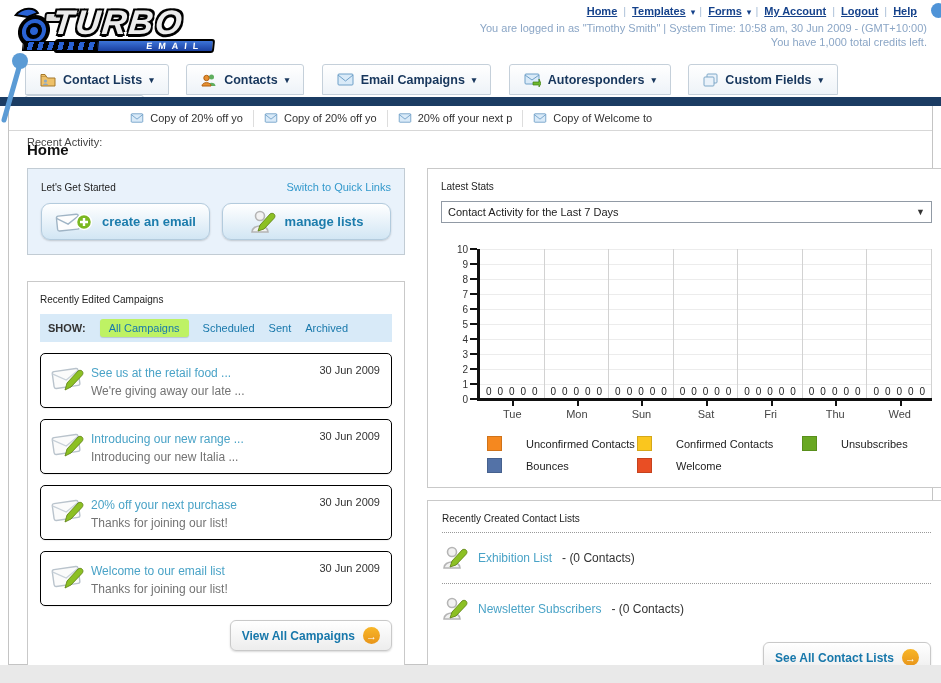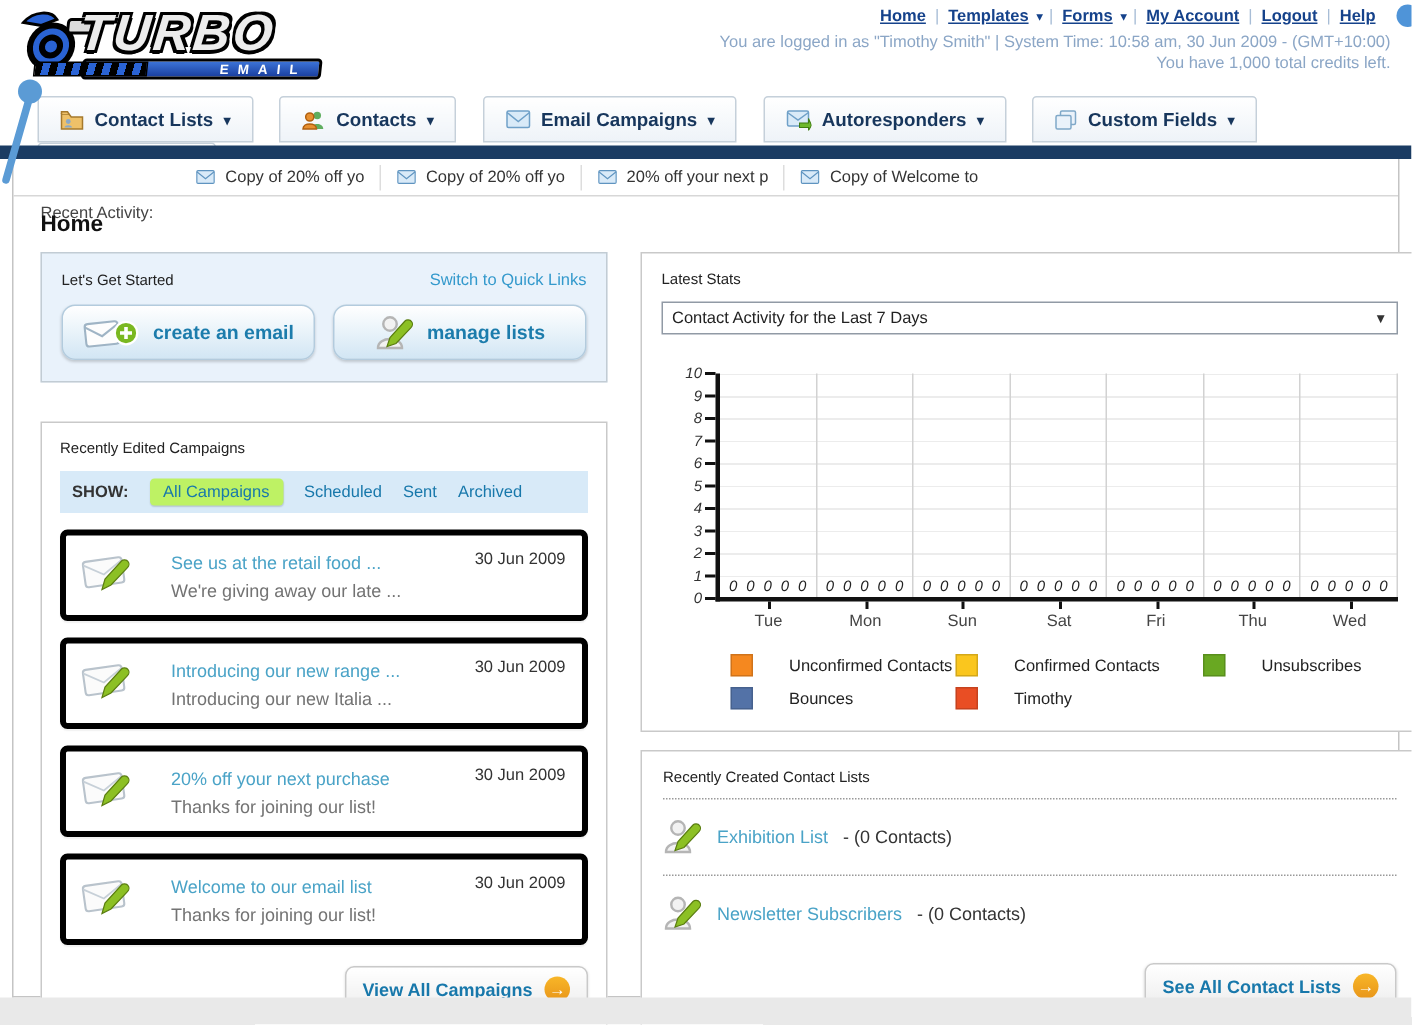--- a/index.html
+++ b/index.html
@@ -72,21 +72,21 @@
     background: linear-gradient(#ffffff, #d2e6f4); border: 1px solid #b3cbdd; border-radius: 9px;
     box-shadow: 0 1px 2px rgba(0,0,0,.18); font-size: 13px; font-weight: bold; color: #1c7cac; cursor: pointer;
   }
   
   .campaigns { margin-top: 26px; padding: 12px 12px 14px 12px; }
   .show-bar { background: #d8eaf8; margin-top: 9px; padding: 5px 8px; font-size: 11px; display: flex; align-items: center; gap: 14px; }
   .show-label { color: #333; font-weight: bold; }
   .filter { color: #1878ab; text-decoration: none; cursor: pointer; }
   .filter.selected { background: #bef264; border-radius: 3px; padding: 3px 9px; box-shadow: 0 1px 1px rgba(0,0,0,.15); }
   .camp-card {
-    position: relative; border: 4px solid #000000; border-radius: 5px; margin-top: 11px; padding: 9px 22px;
+    position: relative; border: 1px solid #000000; border-radius: 5px; margin-top: 11px; padding: 9px 2px;
     box-shadow: 0 1px 1px rgba(0,0,0,.06); background: #fff; min-height: 46px;
   }
   .camp-icon { position: absolute; left: 10px; top: 9px; }
   .camp-title { margin-left: 48px; font-size: 12px; color: #4aa3c7; text-decoration: none; cursor: pointer; display: inline-block; }
   .camp-sub { margin-left: 48px; font-size: 12px; color: #737373; margin-top: 3px; }
   .camp-date { position: absolute; right: 11px; top: 10px; font-size: 11px; color: #333; }
   .view-all-row { text-align: right; margin-top: 14px; }
   .pill-btn {
     display: inline-flex; align-items: center; gap: 8px; padding: 6px 11px;
     background: linear-gradient(#ffffff, #ededed); border: 1px solid #c9c9c9; border-radius: 6px;
@@ -97,21 +97,21 @@
     color: #fff; font-size: 11px; font-weight: bold; display: inline-flex; align-items: center; justify-content: center;
   }
   
   .stats { padding: 12px 13px 10px 13px; }
   .stats-select {
     margin-top: 9px; height: 22px; border: 1px solid #919aa5; background: #fff; font-size: 11px; color: #222;
     display: flex; align-items: center; justify-content: space-between; padding: 0 6px; cursor: pointer;
   }
   .stats-select .sel-caret { font-size: 9px; color: #333; }
   .chart-wrap { margin-top: 26px; padding-left: 6px; }
-  .chart-inner { display: flex; font-style: italic; }
+  .chart-inner { display: flex; }
   .y-axis { position: relative; width: 30px; height: 152px; flex: none; }
   .y-tick-label { position: absolute; right: 9px; font-size: 10px; color: #333; line-height: 10px; }
   .y-tick-dash { position: absolute; right: 0; width: 7px; height: 2px; background: #111; }
   .plot {
     position: relative; flex: 1; height: 152px; border-left: 3px solid #111; border-bottom: 3px solid #111;
     background: repeating-linear-gradient(to bottom, #ececec 0 1px, transparent 1px 15px);
     display: flex;
   }
   .plot-group { flex: 1; position: relative; border-right: 1px solid #d2d2d2; }
   .zeros { position: absolute; bottom: 1px; left: 0; right: 0; display: flex; justify-content: space-evenly; font-size: 10px; color: #222; }
@@ -481,21 +481,21 @@
                 <div class="legend-item">
                   <span class="legend-swatch" style="background: rgb(105, 168, 34);"></span>
                   <span>Unsubscribes</span>
                 </div>
                 <div class="legend-item">
                   <span class="legend-swatch" style="background: rgb(83, 114, 167);"></span>
                   <span>Bounces</span>
                 </div>
                 <div class="legend-item">
                   <span class="legend-swatch" style="background: rgb(233, 78, 36);"></span>
-                  <span>Timothy</span>
+                  <span>Welcome</span>
                 </div>
               </div>
           </div>
         </div>
 
         <div class="panel contact-lists">
           <div class="panel-title">Recently Created Contact Lists</div>
           <hr class="dotted">
           <div class="cl-item">
             <svg class="icon" width="26" height="26" viewBox="0 0 26 24">

